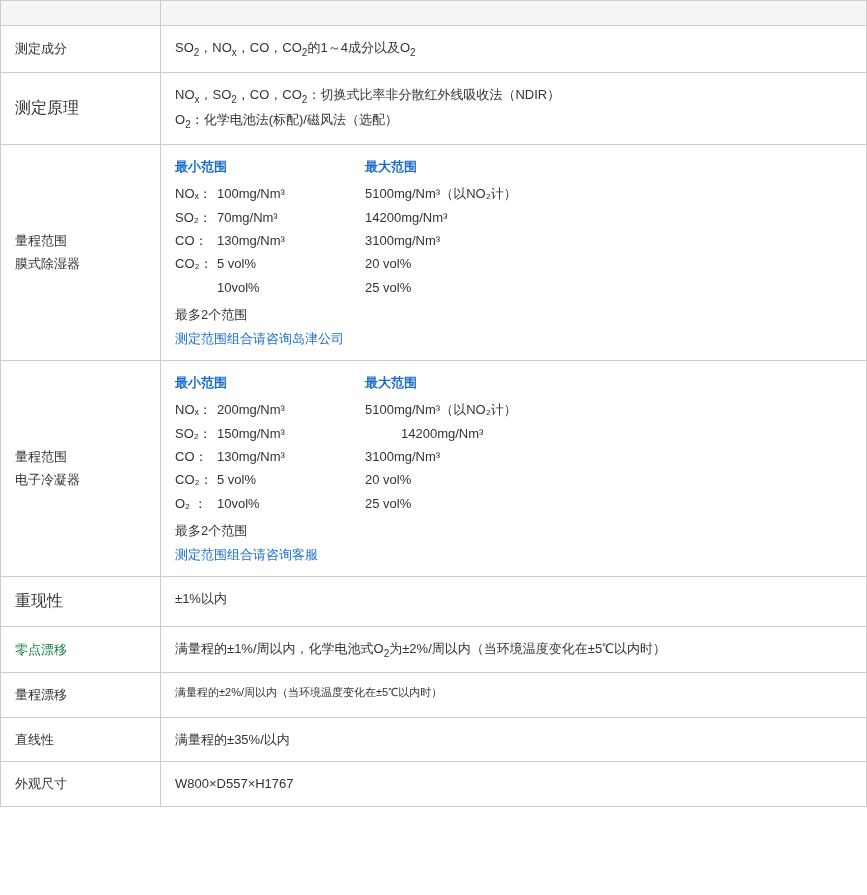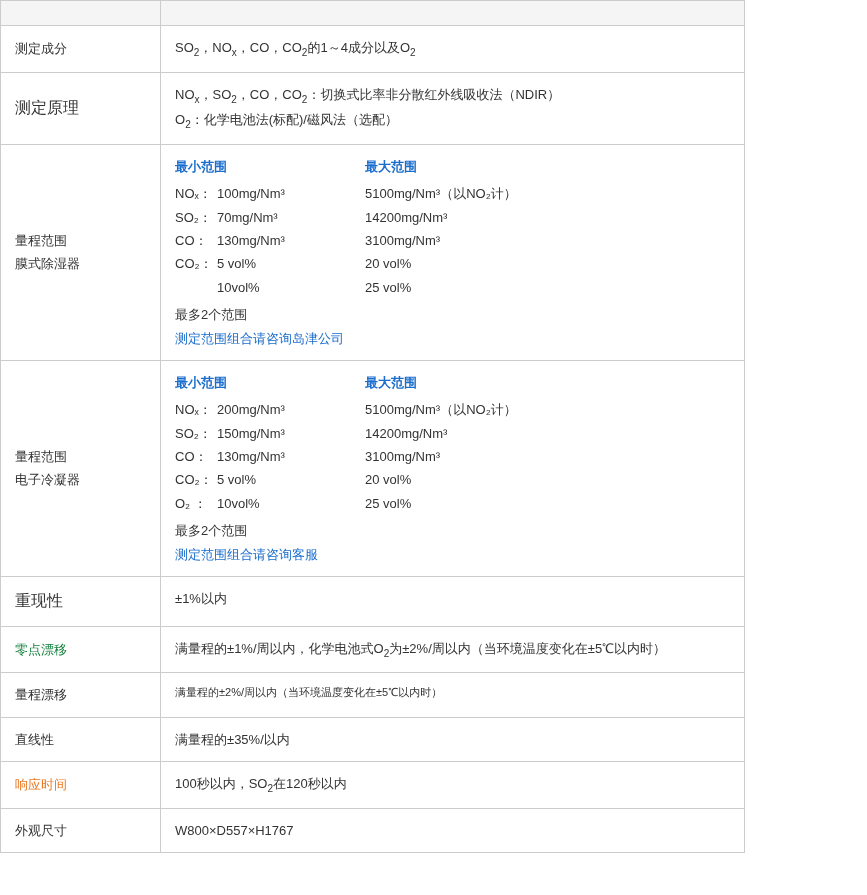--- a/index.html
+++ b/index.html
@@ -3,21 +3,21 @@
   <meta charset="utf-8">
   <style>
     * { box-sizing: border-box; margin: 0; padding: 0; }
     body {
       font-family: "Microsoft YaHei", "SimSun", Arial, sans-serif;
       font-size: 13px;
       background: #fff;
       color: #333;
     }
     .table-container {
-      width: 745px;
+      width: 867px;
       border: 1px solid #ccc;
       border-collapse: collapse;
     }
     table {
       width: 100%;
       border-collapse: collapse;
     }
     th, td {
       border: 1px solid #ccc;
       vertical-align: top;
@@ -94,21 +94,21 @@
 电子冷凝器</td>
         <td style="font-size: 13px; color: rgb(51, 51, 51); line-height: 1.8;">
           <div style="display:grid;grid-template-columns:190px 260px;margin-bottom:4px;">
       <span style="color:#1a6dcc;font-weight:bold;">最小范围</span>
       <span style="color:#1a6dcc;font-weight:bold;">最大范围</span>
     </div>
           <div style="display:grid;grid-template-columns:190px 260px;">
         <span><span style="display:inline-block;width:42px;">NOₓ：</span>200mg/Nm³</span>
         <span>5100mg/Nm³（以NO₂计）</span>
       </div>
-          <div style="display:grid;grid-template-columns:190px 260px;">
+          <div style="display:grid;grid-template-columns:190px 260px;gap:36px;">
         <span><span style="display:inline-block;width:42px;">SO₂：</span>150mg/Nm³</span>
         <span>14200mg/Nm³</span>
       </div>
           <div style="display:grid;grid-template-columns:190px 260px;">
         <span><span style="display:inline-block;width:42px;">CO：</span>130mg/Nm³</span>
         <span>3100mg/Nm³</span>
       </div>
           <div style="display:grid;grid-template-columns:190px 260px;">
         <span><span style="display:inline-block;width:42px;">CO₂：</span>5 vol%</span>
         <span>20 vol%</span>
@@ -131,21 +131,17 @@
       </tr>
       <tr>
         <td style="vertical-align: middle; font-size: 13px; color: rgb(51, 51, 51); line-height: 1.8; white-space: pre-line;">量程漂移</td>
         <td style="font-size: 11px; color: rgb(51, 51, 51); line-height: 1.8;"><span>满量程的±2%/周以内（当环境温度变化在±5℃以内时）</span></td>
       </tr>
       <tr>
         <td style="vertical-align: middle; font-size: 13px; color: rgb(51, 51, 51); line-height: 1.8; white-space: pre-line;">直线性</td>
         <td style="font-size: 13px; color: rgb(51, 51, 51); line-height: 1.8;"><span>满量程的±35%/以内</span></td>
       </tr>
       <tr>
-        <td style="vertical-align: middle; font-size: 13px; color: rgb(232, 119, 34); line-height: 1.8; white-space: pre-line;">响应时间</td>
-        <td style="font-size: 13px; color: rgb(51, 51, 51); line-height: 1.8;"><span>100秒以内，SO<sub>2</sub>在120秒以内</span></td>
-      </tr>
-      <tr>
         <td style="vertical-align: middle; font-size: 13px; color: rgb(51, 51, 51); line-height: 1.8; white-space: pre-line;">外观尺寸</td>
         <td style="font-size: 13px; color: rgb(51, 51, 51); line-height: 1.8;"><span>W800×D557×H1767</span></td>
       </tr>
     </tbody>
 </table>
 
 </body></html>

